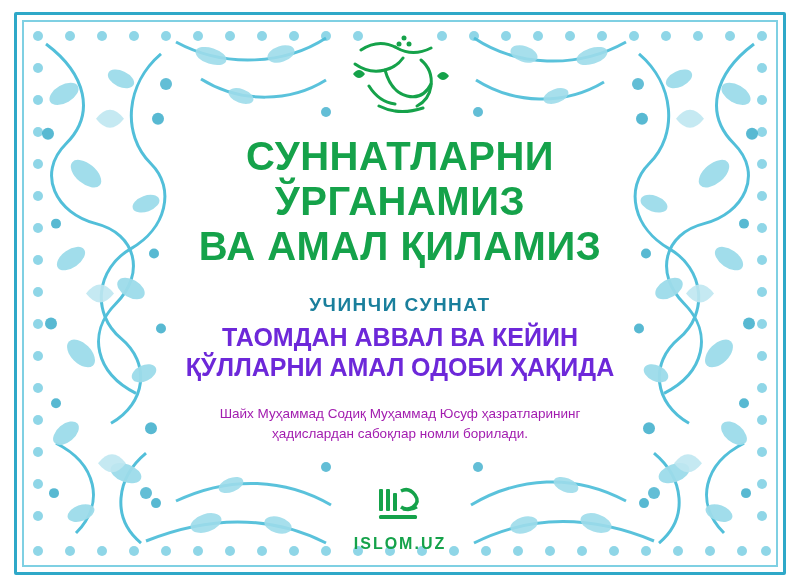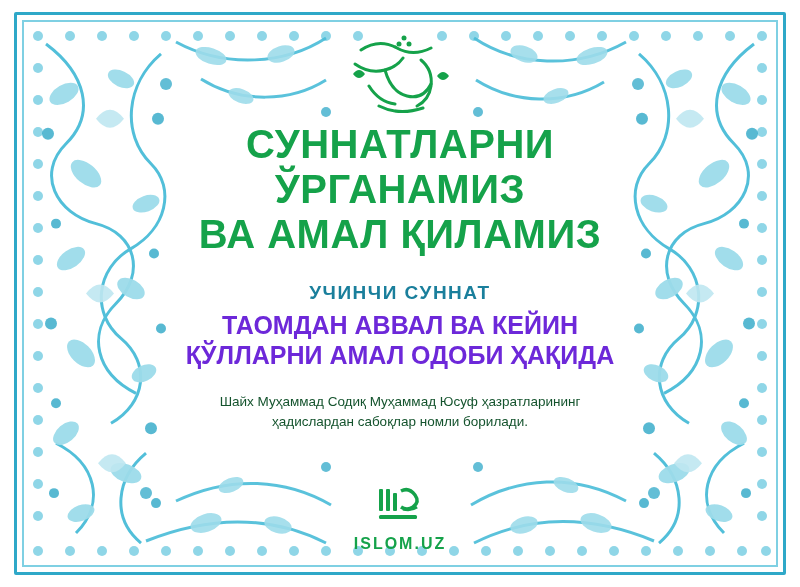--- a/index.html
+++ b/index.html
@@ -76,20 +76,21 @@
 
   .calligraphy {
     margin-top: 12px;
     height: 92px;
     width: 150px;
     position: relative;
   }
   .calligraphy svg { display: block; }
 
   .title {
+    margin-top: 12px;
     color: #15a24a;
     font-weight: bold;
     font-size: 40px;
     line-height: 1.12;
     letter-spacing: 0.5px;
     text-shadow: 0 1px 0 rgba(255,255,255,0.6);
   }
 
   .subtitle-kicker {
     margin-top: 26px;
@@ -102,21 +103,21 @@
   .subtitle-main {
     margin-top: 6px;
     color: #6d28d9;
     font-weight: bold;
     font-size: 25px;
     line-height: 1.2;
   }
 
   .note {
     margin-top: 22px;
-    color: #14532d;
+    color: #a21caf;
     font-size: 13.5px;
     line-height: 1.45;
     max-width: 430px;
   }
 
   .brand {
     margin-top: auto;
     margin-bottom: 16px;
     display: flex;
     flex-direction: column;

